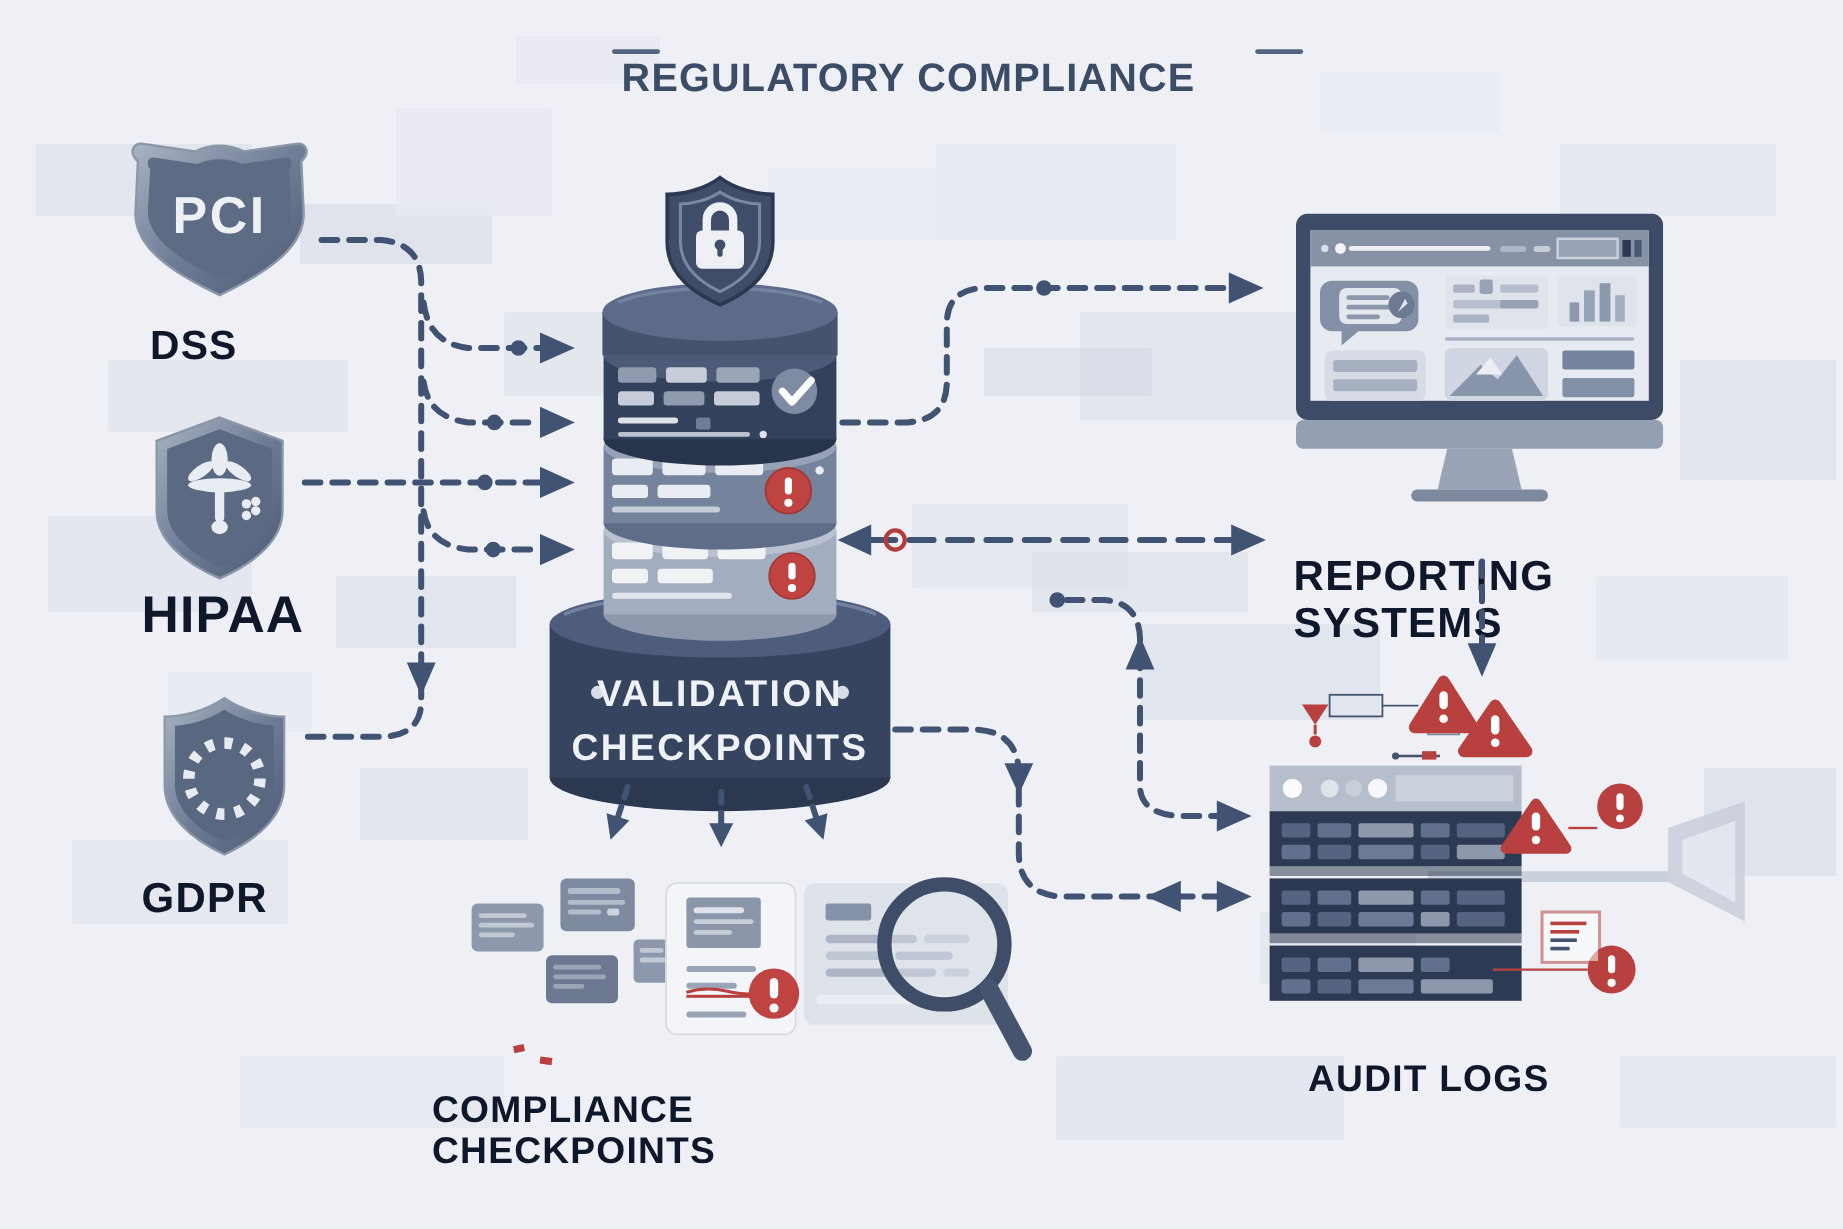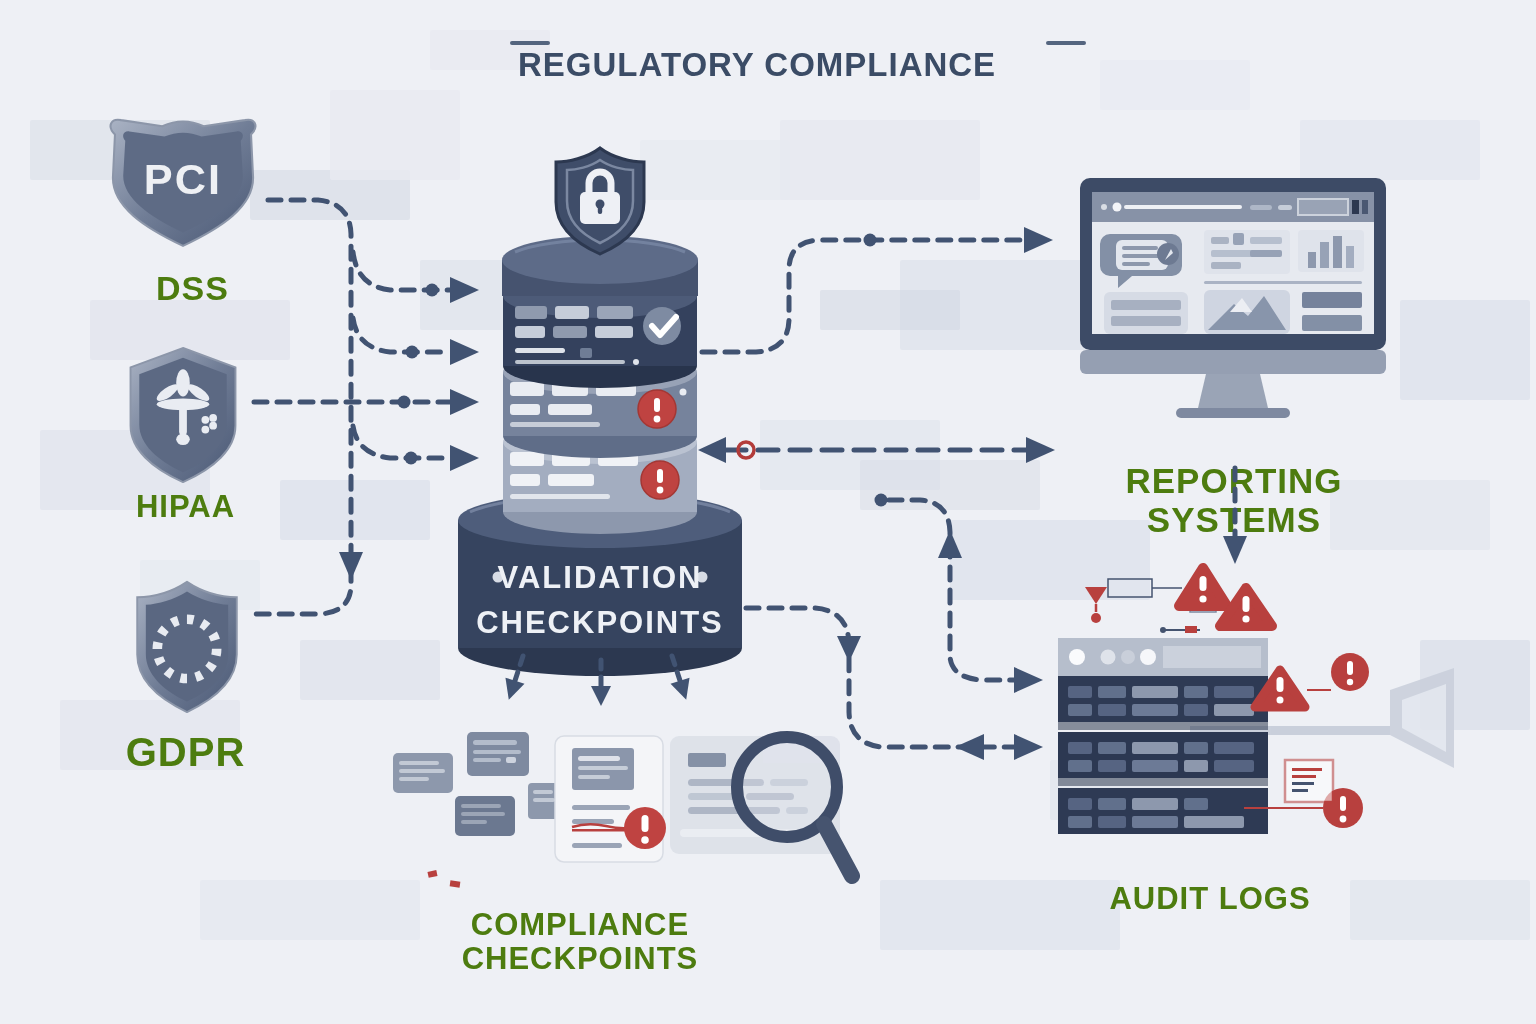--- a/index.html
+++ b/index.html
@@ -1,19 +1,19 @@
 <!DOCTYPE html>
 <html><head>
 <meta charset="utf-8">
 <style>
   html,body{margin:0;padding:0;background:#e3e6ee;}
   #canvas{position:relative;width:1536px;height:1024px;overflow:hidden;
           background:#eef0f5;font-family:"Liberation Sans",sans-serif;}
   .bg-tile{position:absolute;border-radius:2px;}
-  .label{position:absolute;font-weight:bold;color:#4d7c0f;text-align:center;
+  .label{position:absolute;font-weight:bold;color:#0f172a;
          letter-spacing:1px;line-height:1.1;}
   #title{position:absolute;top:24px;left:518px;width:560px;font-size:33px;
          font-weight:bold;color:#3b4c66;text-align:left;letter-spacing:1px;}
   .title-dash{position:absolute;top:41px;width:40px;height:4px;background:#54657f;border-radius:2px;}
   svg text{font-family:"Liberation Sans",sans-serif;font-weight:bold;}
   .abs{position:absolute;}
 </style>
 </head>
 <body>
 
@@ -75,28 +75,28 @@
       <ellipse cx="86" cy="52" rx="13" ry="5" transform="rotate(35 86 52)"></ellipse>
       <ellipse cx="70" cy="64" rx="27" ry="6"></ellipse>
       <rect x="66" y="62" width="8" height="34" rx="4"></rect>
       <ellipse cx="70" cy="100" rx="7" ry="6"></ellipse>
       <circle cx="93" cy="80" r="4"></circle>
         <circle cx="101" cy="86" r="4"></circle>
       <circle cx="93" cy="90" r="4"></circle>
         <circle cx="101" cy="78" r="4"></circle>
     </g>
   </svg>
-  <div class="label" style="left:118px;top:490px;width:135px;font-size:31px;">HIPAA</div>
+  <div class="label" style="left:118px;top:490px;width:135px;font-size:43px;">HIPAA</div>
 
   <svg class="abs" style="left:120px;top:574px" width="134" height="144" viewBox="0 0 140 150">
     <path d="M70,8 C52,20 32,24 18,24 L18,84 C18,110 40,130 70,144 C100,130 122,110 122,84 L122,24 C108,24 88,20 70,8 Z" fill="url(#shg1)" stroke="#8c96a9" stroke-width="2"></path>
     <path d="M70,18 C56,27 40,31 27,32 L27,84 C27,104 45,122 70,133 C95,122 113,104 113,84 L113,32 C100,31 84,27 70,18 Z" fill="#5a6781"></path>
     <circle cx="70" cy="78" r="31" fill="none" stroke="#e8ebf1" stroke-width="10" stroke-dasharray="7 9.2"></circle>
   </svg>
-  <div class="label" style="left:118px;top:730px;width:135px;font-size:40px;">GDPR</div>
+  <div class="label" style="left:118px;top:730px;width:135px;font-size:35px;">GDPR</div>
 
   <svg class="abs" style="left:440px;top:130px" width="320" height="550" viewBox="0 0 320 550">
 
     <g>
       <ellipse cx="160" cy="518" rx="142" ry="28" fill="#2c3850"></ellipse>
       <rect x="18" y="390" width="284" height="128" fill="#36445f"></rect>
       <ellipse cx="160" cy="390" rx="142" ry="28" fill="#4e5d7b"></ellipse>
       <path d="M30,382 A142 28 0 0 1 290,382" fill="none" stroke="#8290ad" stroke-width="3" opacity=".7"></path>
       <circle cx="58" cy="447" r="5.5" fill="#d7dce5"></circle>
       <circle cx="262" cy="447" r="5.5" fill="#d7dce5"></circle>

